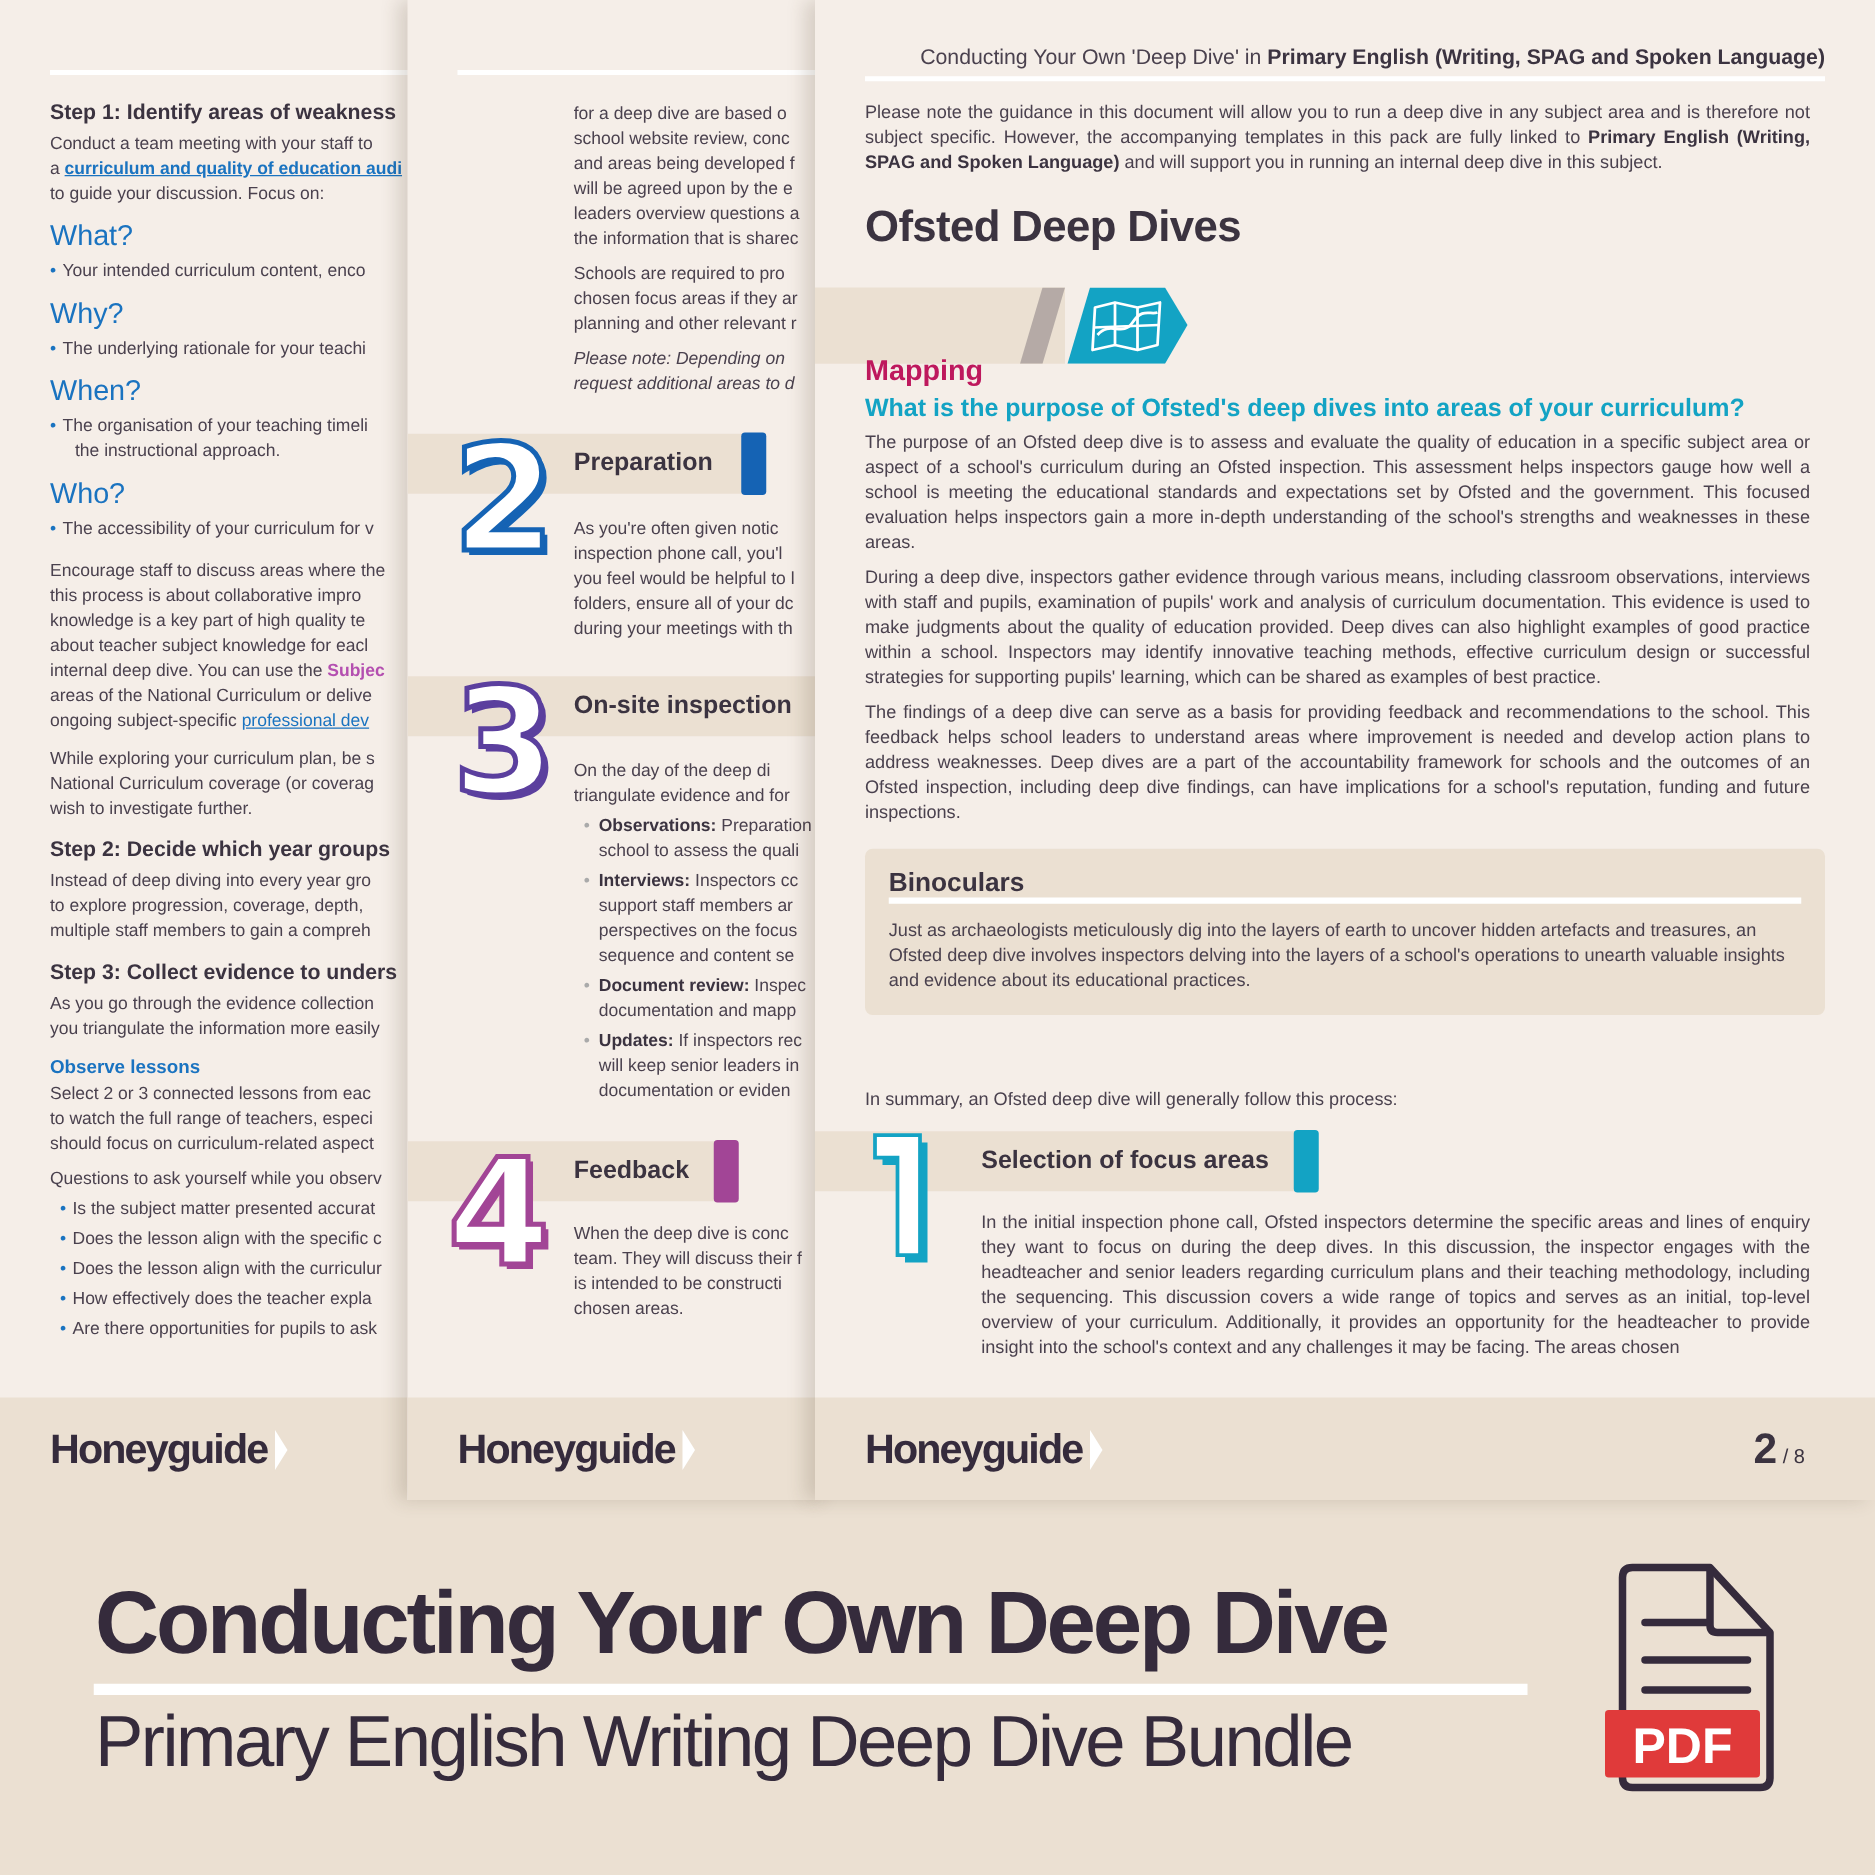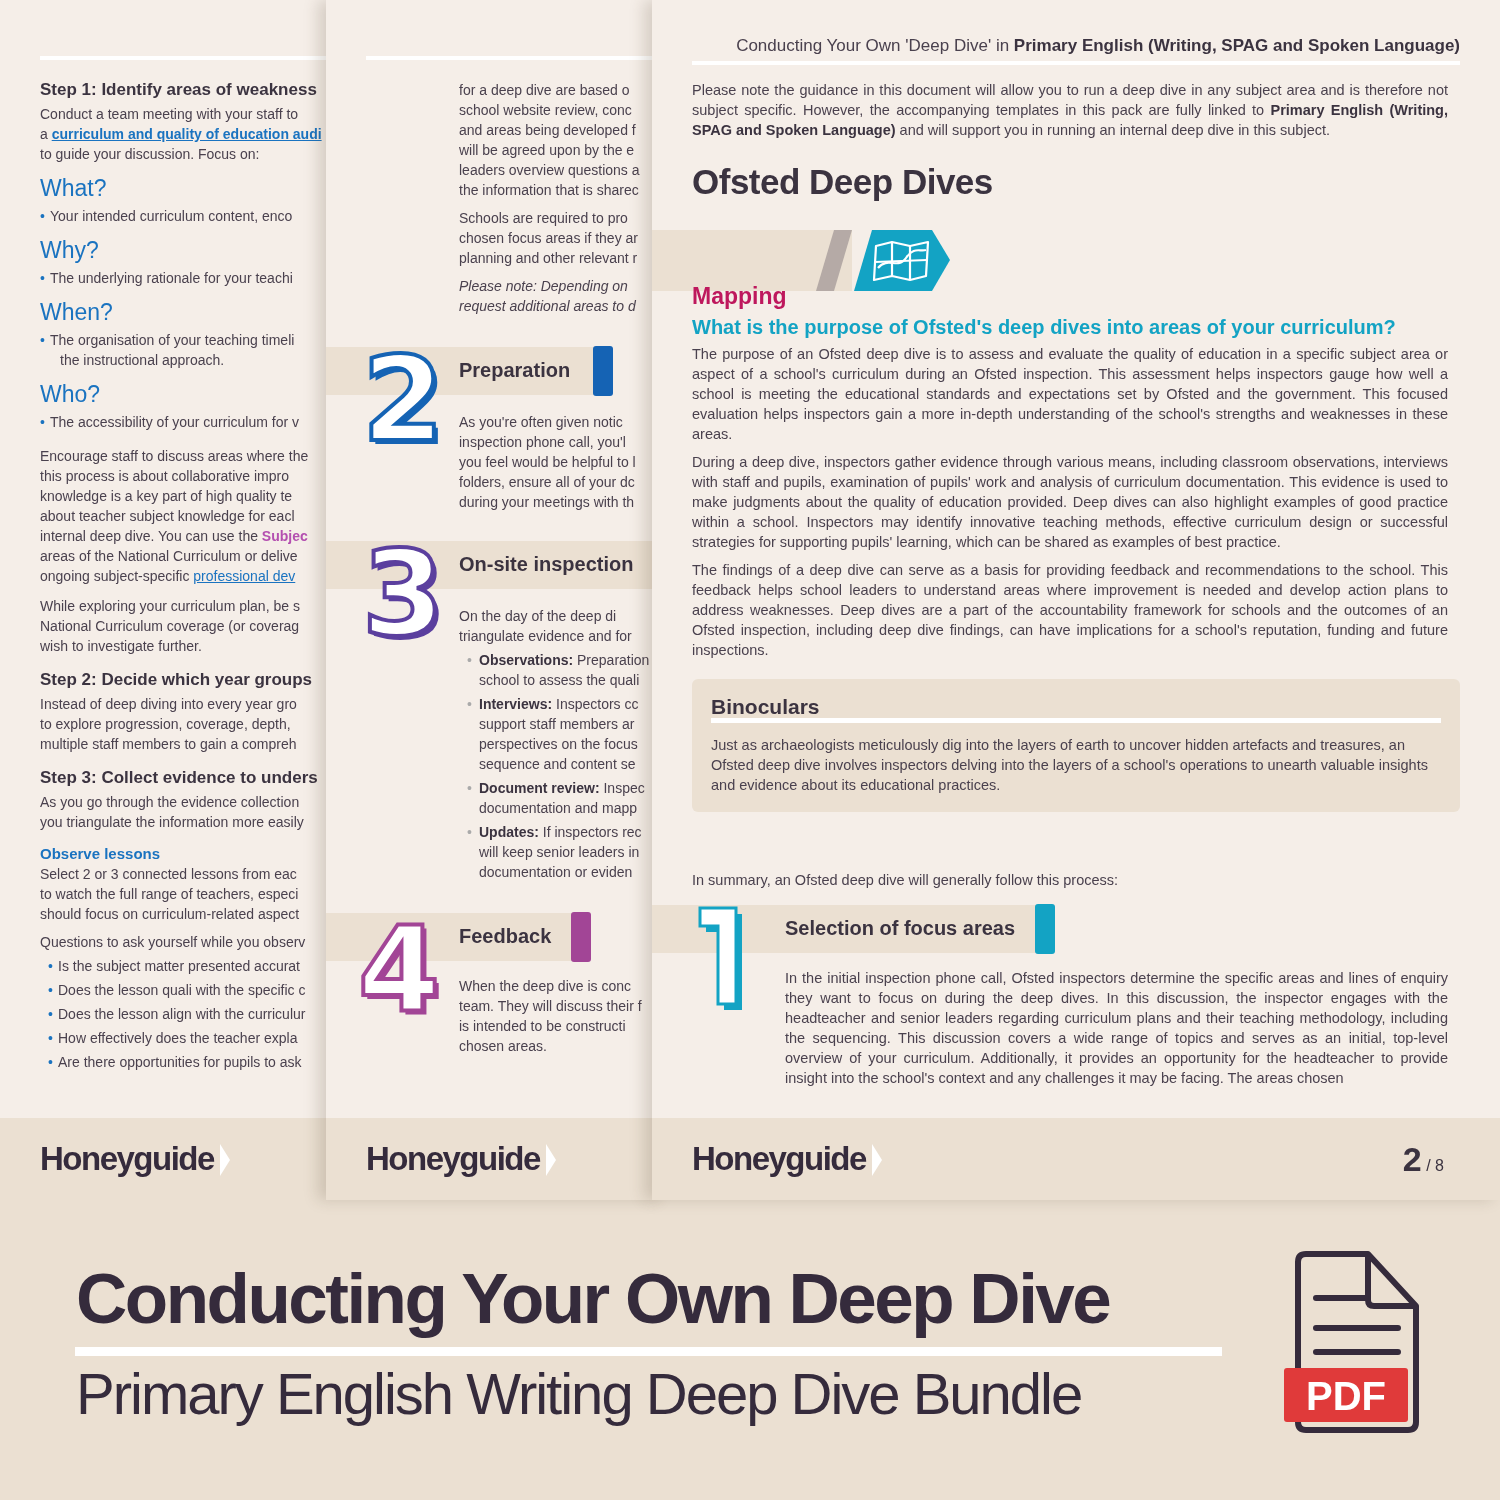--- a/index.html
+++ b/index.html
@@ -116,21 +116,21 @@
 
     <div class="obs">Observe lessons</div>
     <div>
       <div>Select 2 or 3 connected lessons from eac</div>
       <div>to watch the full range of teachers, especi</div>
       <div>should focus on curriculum-related aspect</div>
     </div>
     <div class="para" style="margin-top:8px">Questions to ask yourself while you observ</div>
     <div style="margin-top:4px">
       <div class="bul" style="margin-left:8px;margin-bottom:4px">Is the subject matter presented accurat</div>
-      <div class="bul" style="margin-left:8px;margin-bottom:4px">Does the lesson quali with the specific c</div>
+      <div class="bul" style="margin-left:8px;margin-bottom:4px">Does the lesson align with the specific c</div>
       <div class="bul" style="margin-left:8px;margin-bottom:4px">Does the lesson align with the curriculur</div>
       <div class="bul" style="margin-left:8px;margin-bottom:4px">How effectively does the teacher expla</div>
       <div class="bul" style="margin-left:8px">Are there opportunities for pupils to ask</div>
     </div>
   </div>
   <div class="footer">
     <div class="logo">Honeyguide</div>
   </div>
 </div>
 

